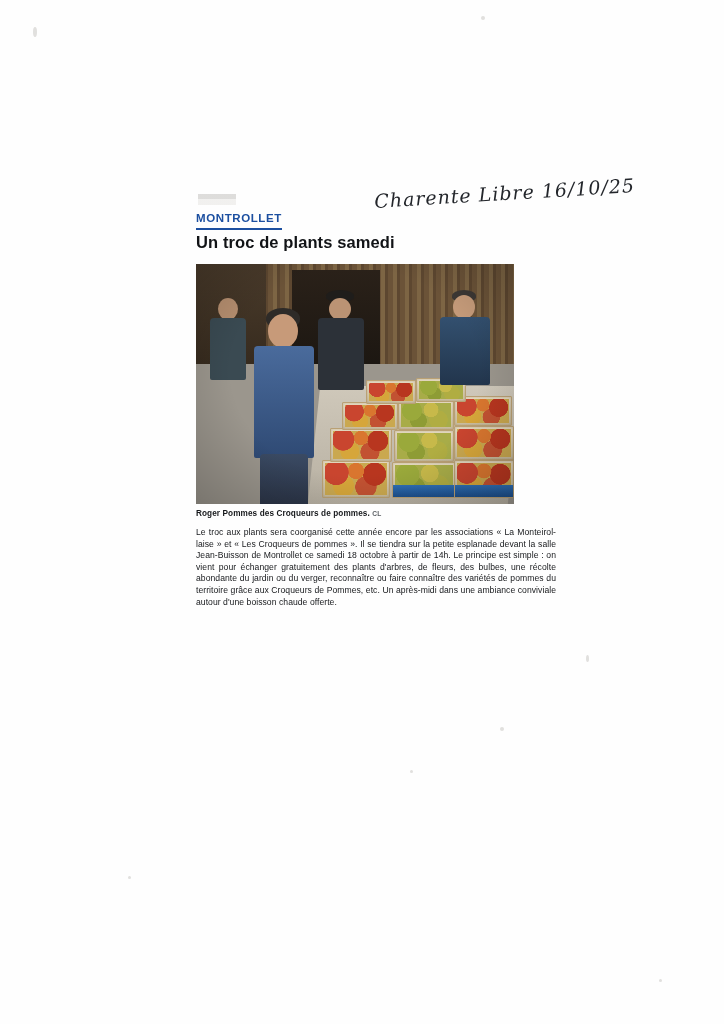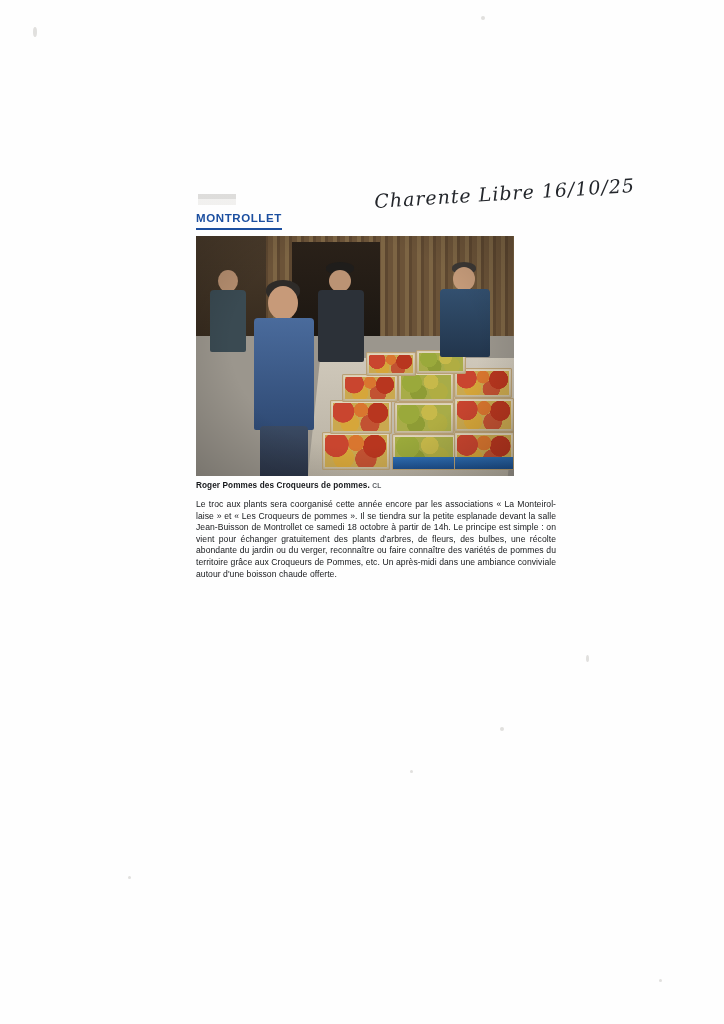--- a/index.html
+++ b/index.html
@@ -218,20 +218,21 @@
   <div class="clipping">
 
     <div class="fragment"></div>
 
     <div class="handwriting">Charente Libre 16/10/25</div>
 
     <div class="kicker-row">
       <span class="kicker">MONTROLLET</span>
     </div>
 
+    <h1 class="headline">Un troc de plants samedi</h1>
 
     <div class="photo">
       <div class="ph-layer wall"></div>
       <div class="ph-layer wall-dark"></div>
       <div class="ph-layer door"></div>
       <div class="ph-layer stone"></div>
       <div class="ph-layer ground"></div>
 
       <div class="ph-layer table-top"></div>
 

